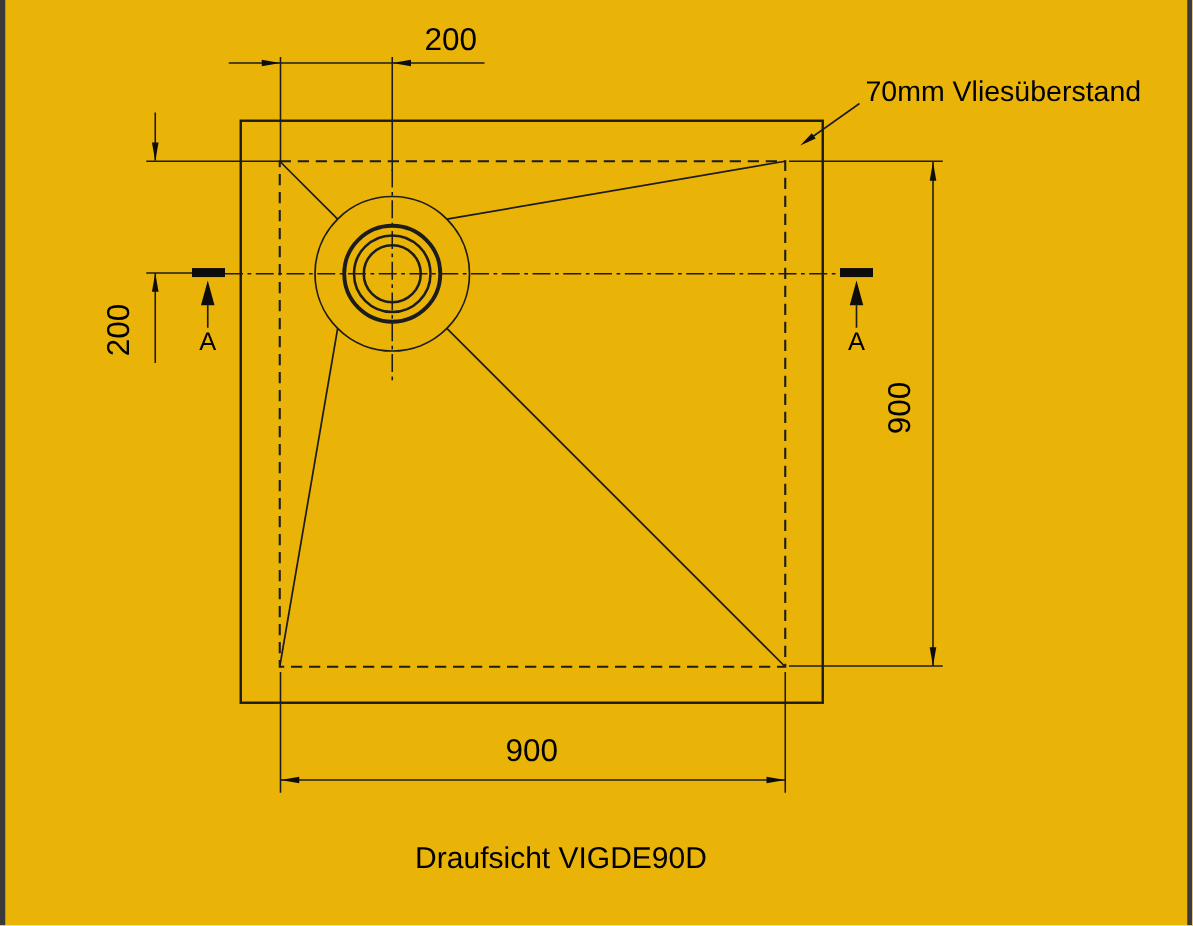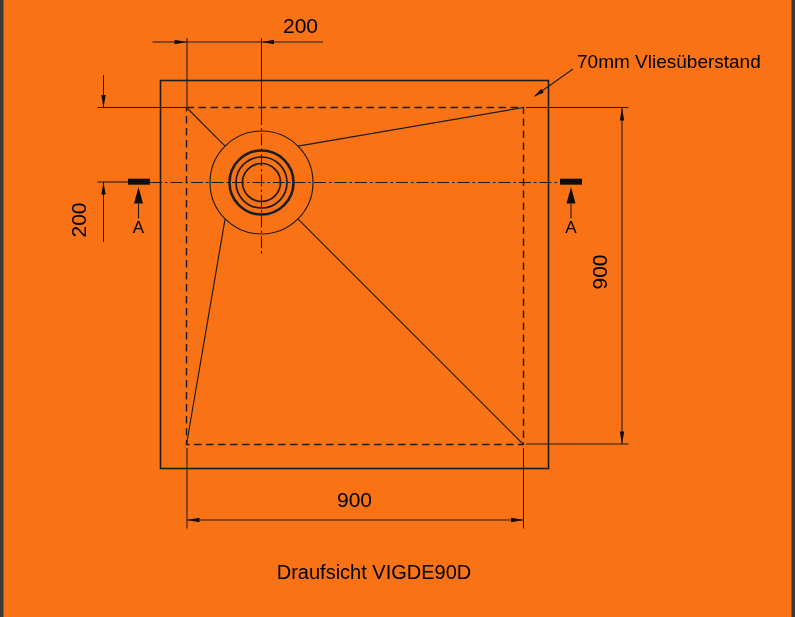--- a/index.html
+++ b/index.html
@@ -8,21 +8,21 @@
     background: #ffffff;
     width: 795px;
     height: 617px;
     overflow: hidden;
     font-family: "Liberation Sans", sans-serif;
   }
   .canvas-wrap {
     position: relative;
     width: 795px;
     height: 617px;
-    background: #f97316;
+    background: #eab308;
   }
   svg { display: block; }
   svg text {
     fill: #000000;
     font-family: "Liberation Sans", sans-serif;
   }
   .dim-text   { font-size: 21px; }
   .label-text { font-size: 19px; }
   .title-text { font-size: 20px; }
   .sec-text   { font-size: 17px; }

